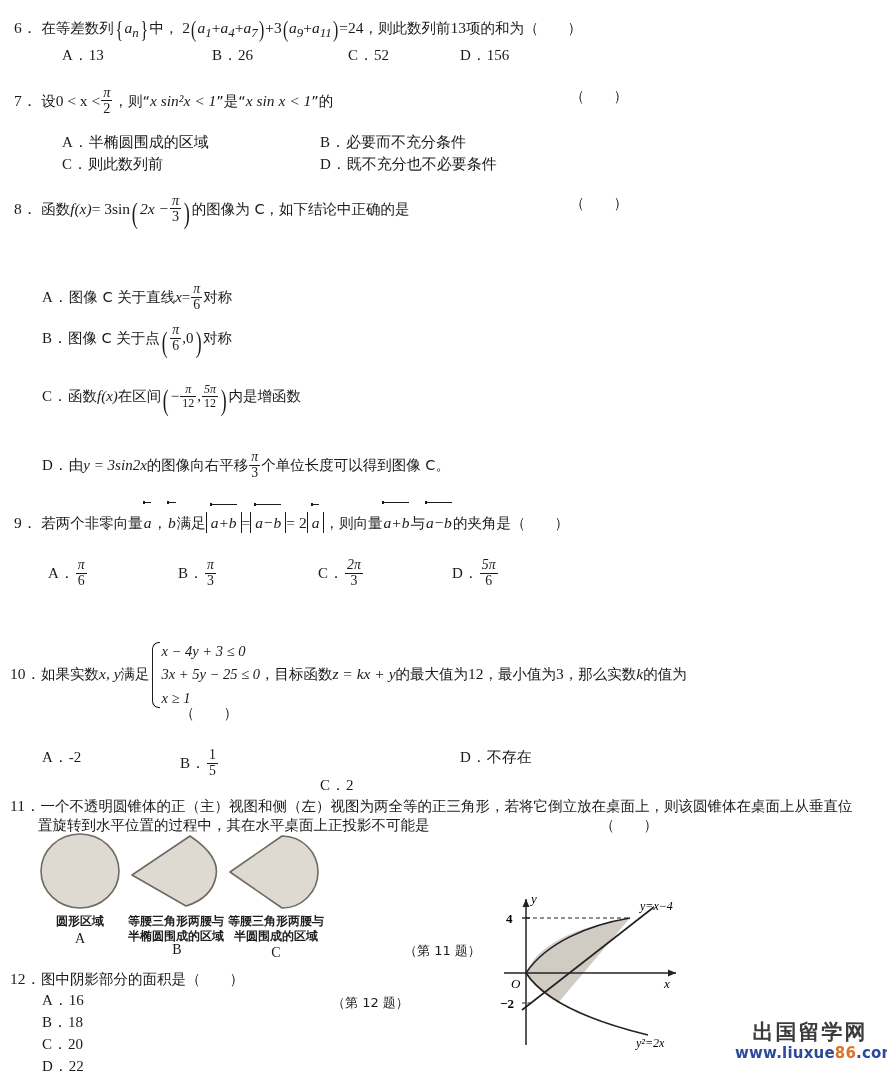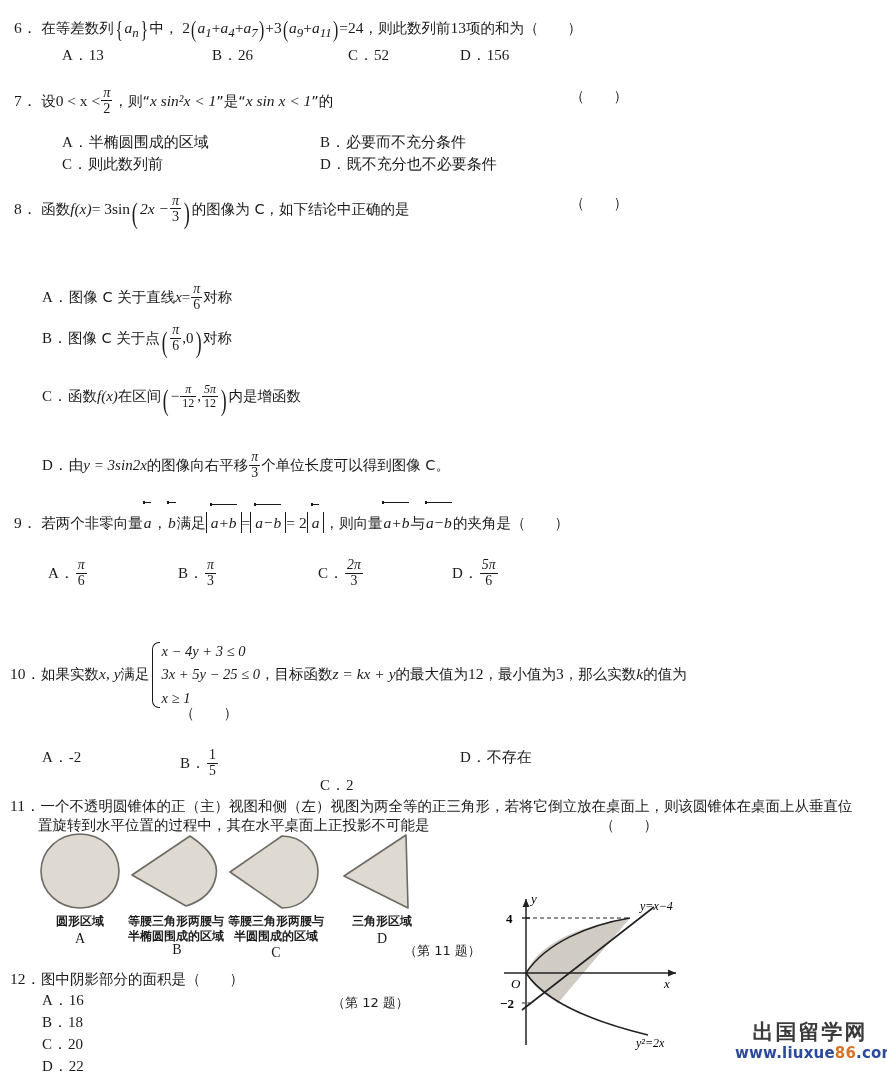--- a/index.html
+++ b/index.html
@@ -285,27 +285,20 @@
 
     <div class="shape-col" style="left:224px; top:0px; width:104px;">
       <svg width="104" height="78" viewBox="0 0 104 78">
         <path d="M6 40 L58 4 A36 36 0 0 1 58 76 Z" fill="#dedad2" stroke="#6e6a64" stroke-width="1.6" stroke-linejoin="round"></path>
       </svg>
       <div class="shape-caption" style="white-space:pre-line;">等腰三角形两腰与
 半圆围成的区域</div>
       <div class="shape-letter">C</div>
     </div>
 
-    <div class="shape-col" style="left:330px; top:0px; width:104px;">
-      <svg width="104" height="78" viewBox="0 0 104 78">
-        <path d="M14 44 L76 3 L78 76 Z" fill="#dedad2" stroke="#6e6a64" stroke-width="1.6" stroke-linejoin="round"></path>
-      </svg>
-      <div class="shape-caption">三角形区域</div>
-      <div class="shape-letter">D</div>
-    </div>
   </div>
 
   <div class="shape-letter" style="position:absolute; left:164px; top:940px; width:26px; text-align:center;">B</div>
 
   <div class="figlabel" style="left:404px; top:942px;">（第 11 题）</div>
 
   <div class="q" style="left:10px; top:968px;">
     <span class="qnum">12．</span><span class="cn">图中阴影部分的面积是（　　）</span>
   </div>
 

